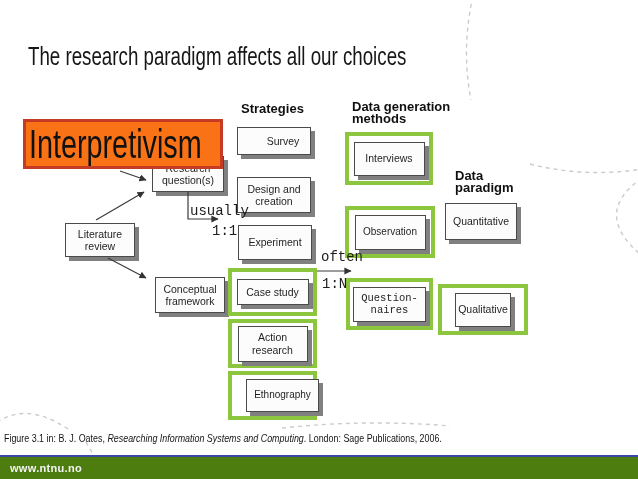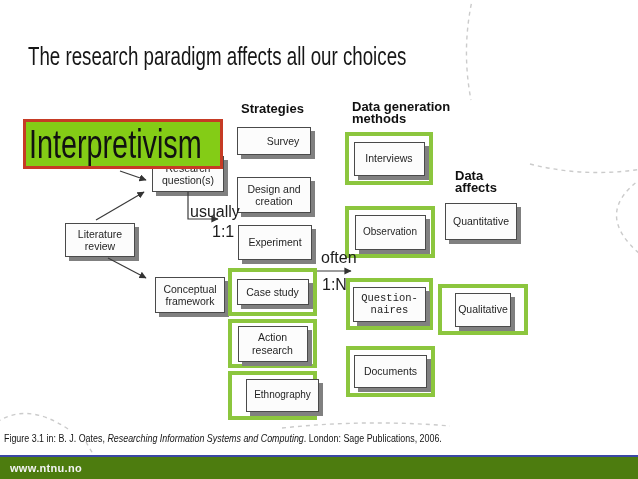--- a/index.html
+++ b/index.html
@@ -30,26 +30,26 @@
     position:absolute; z-index:2; box-sizing:border-box;
     border:4px solid #8cc63e;
     display:flex; align-items:center; justify-content:center;
   }
   .gbox .dbox{position:relative; flex:none;}
   .colhead{
     position:absolute; z-index:2; font-weight:bold; font-size:13px;
     line-height:12px; color:#101010; white-space:nowrap;
   }
   .alabel{
-    position:absolute; z-index:3; font-size:16px; color:#1c1c1c; white-space:nowrap;
+    position:absolute; z-index:3; font-size:14px; color:#1c1c1c; white-space:nowrap;font-family:Liberation Mono, monospace;
   }
   
   #interpretivism{
     position:absolute; left:23px; top:119px; width:200px; height:50px; z-index:5;
-    box-sizing:border-box; border:3px solid #c63b25; background:#84cc16;
+    box-sizing:border-box; border:3px solid #c63b25; background:#f97316;
     display:flex; align-items:center;
   }
   #interpretivism .txt{font-size:40px; line-height:42px; color:#111; padding-left:4px;}
   #caption{
     position:absolute; left:4px; top:433px; z-index:2; font-size:10px; color:#141414;
     white-space:nowrap; transform:scaleX(0.89); transform-origin:0 50%;
   }
   #footer-bar{
     position:absolute; left:0; top:455px; width:638px; height:32px; z-index:2;
     box-sizing:border-box; background:#4d7c0f;
@@ -156,29 +156,24 @@
     <div class="dbox" style="width:71px; height:34px;">
       <span>Interviews</span>
     </div>
   </div>
   <div class="gbox" style="left:346px; top:278px; width:87px; height:52px;font-family:Liberation Mono, monospace;">
     <div class="dbox" style="width:73px; height:35px;">
       <span>Question-</span>
       <span>naires</span>
     </div>
   </div>
-  <div class="gbox" style="left:346px; top:346px; width:89px; height:51px;">
-    <div class="dbox" style="width:73px; height:33px;">
-      <span>Documents</span>
-    </div>
-  </div>
 
   <div class="colhead" style="left:455px; top:170px;">
     <span style="display:block;">Data</span>
-    <span style="display:block;">affects</span>
+    <span style="display:block;">paradigm</span>
   </div>
   <div class="dbox" style="left:445px; top:203px; width:72px; height:37px;">
     <span>Quantitative</span>
   </div>
   <div class="gbox" style="left:438px; top:284px; width:90px; height:51px;">
     <div class="dbox" style="width:56px; height:34px;">
       <span>Qualitative</span>
     </div>
   </div>
 

